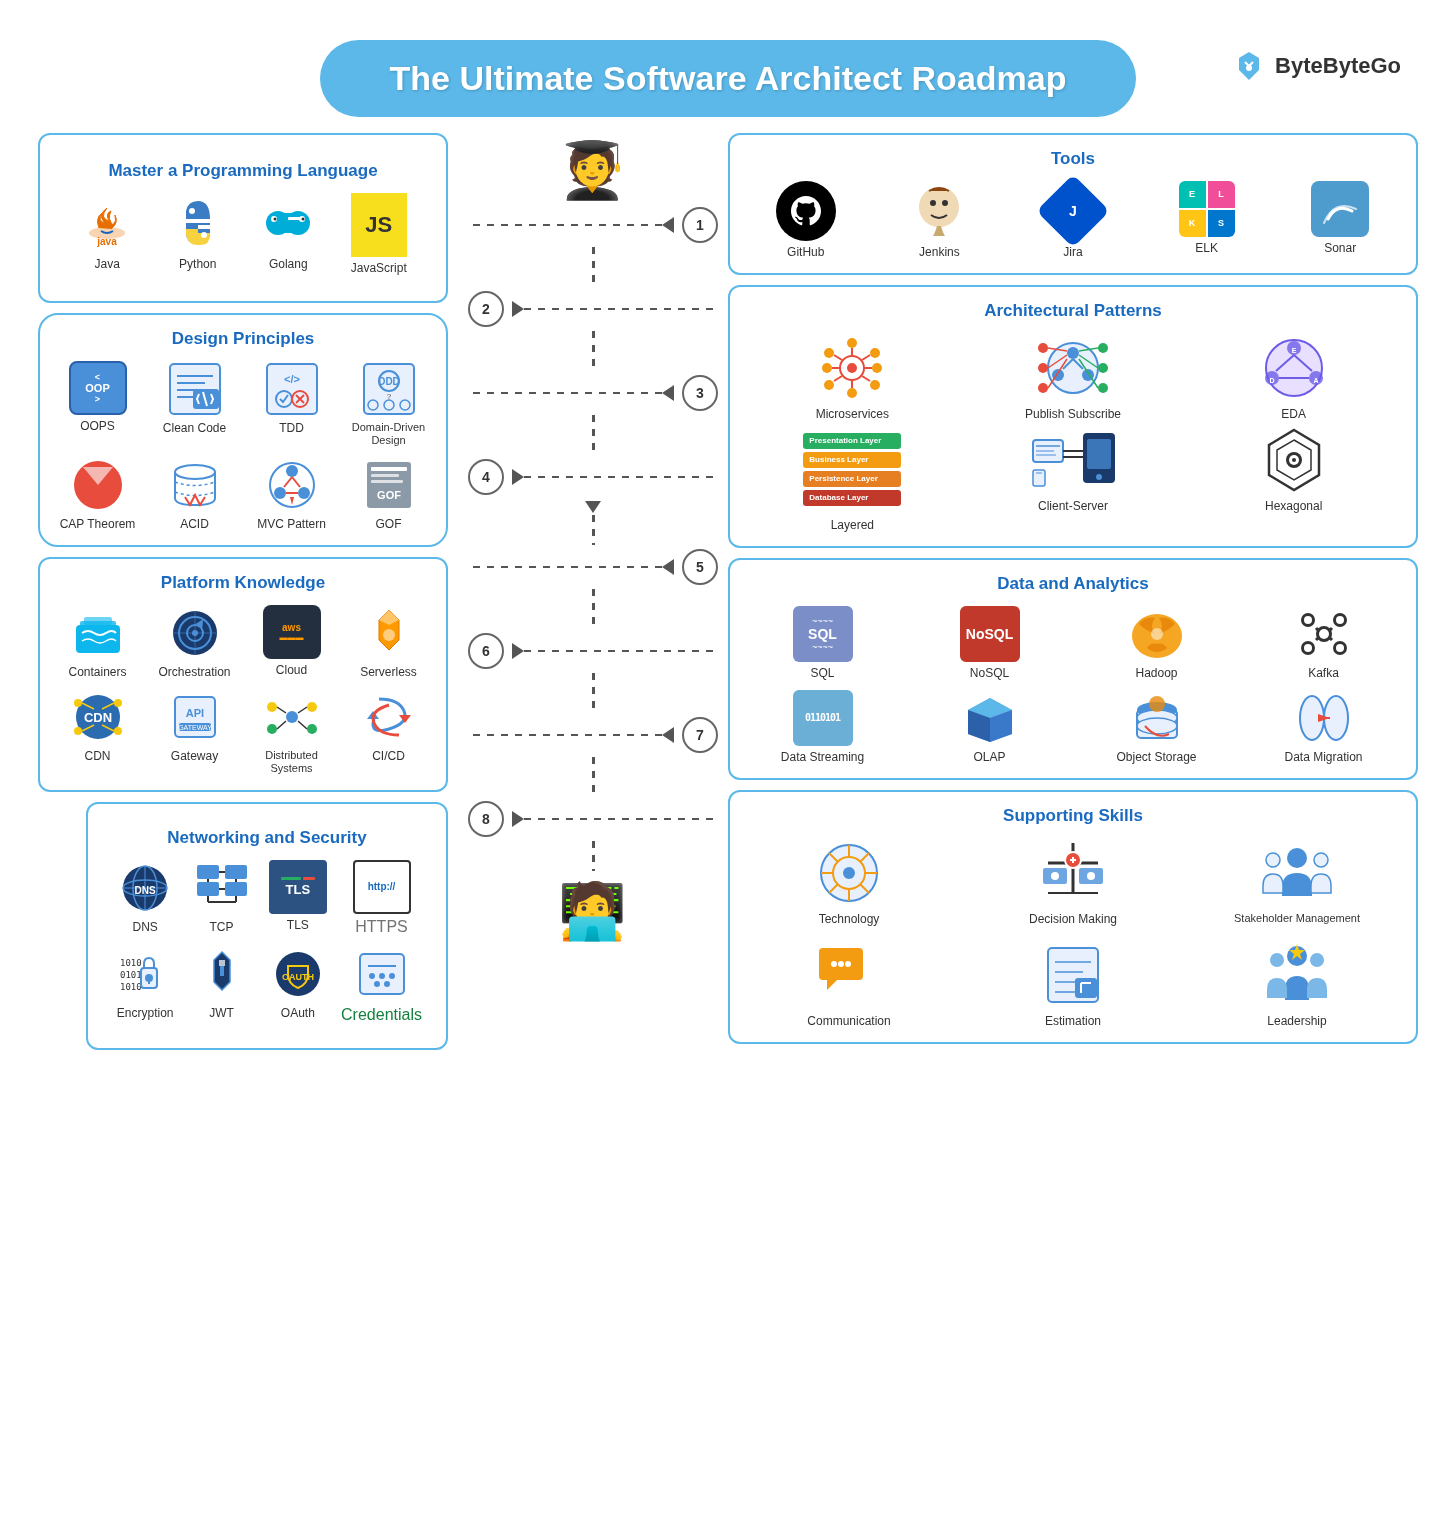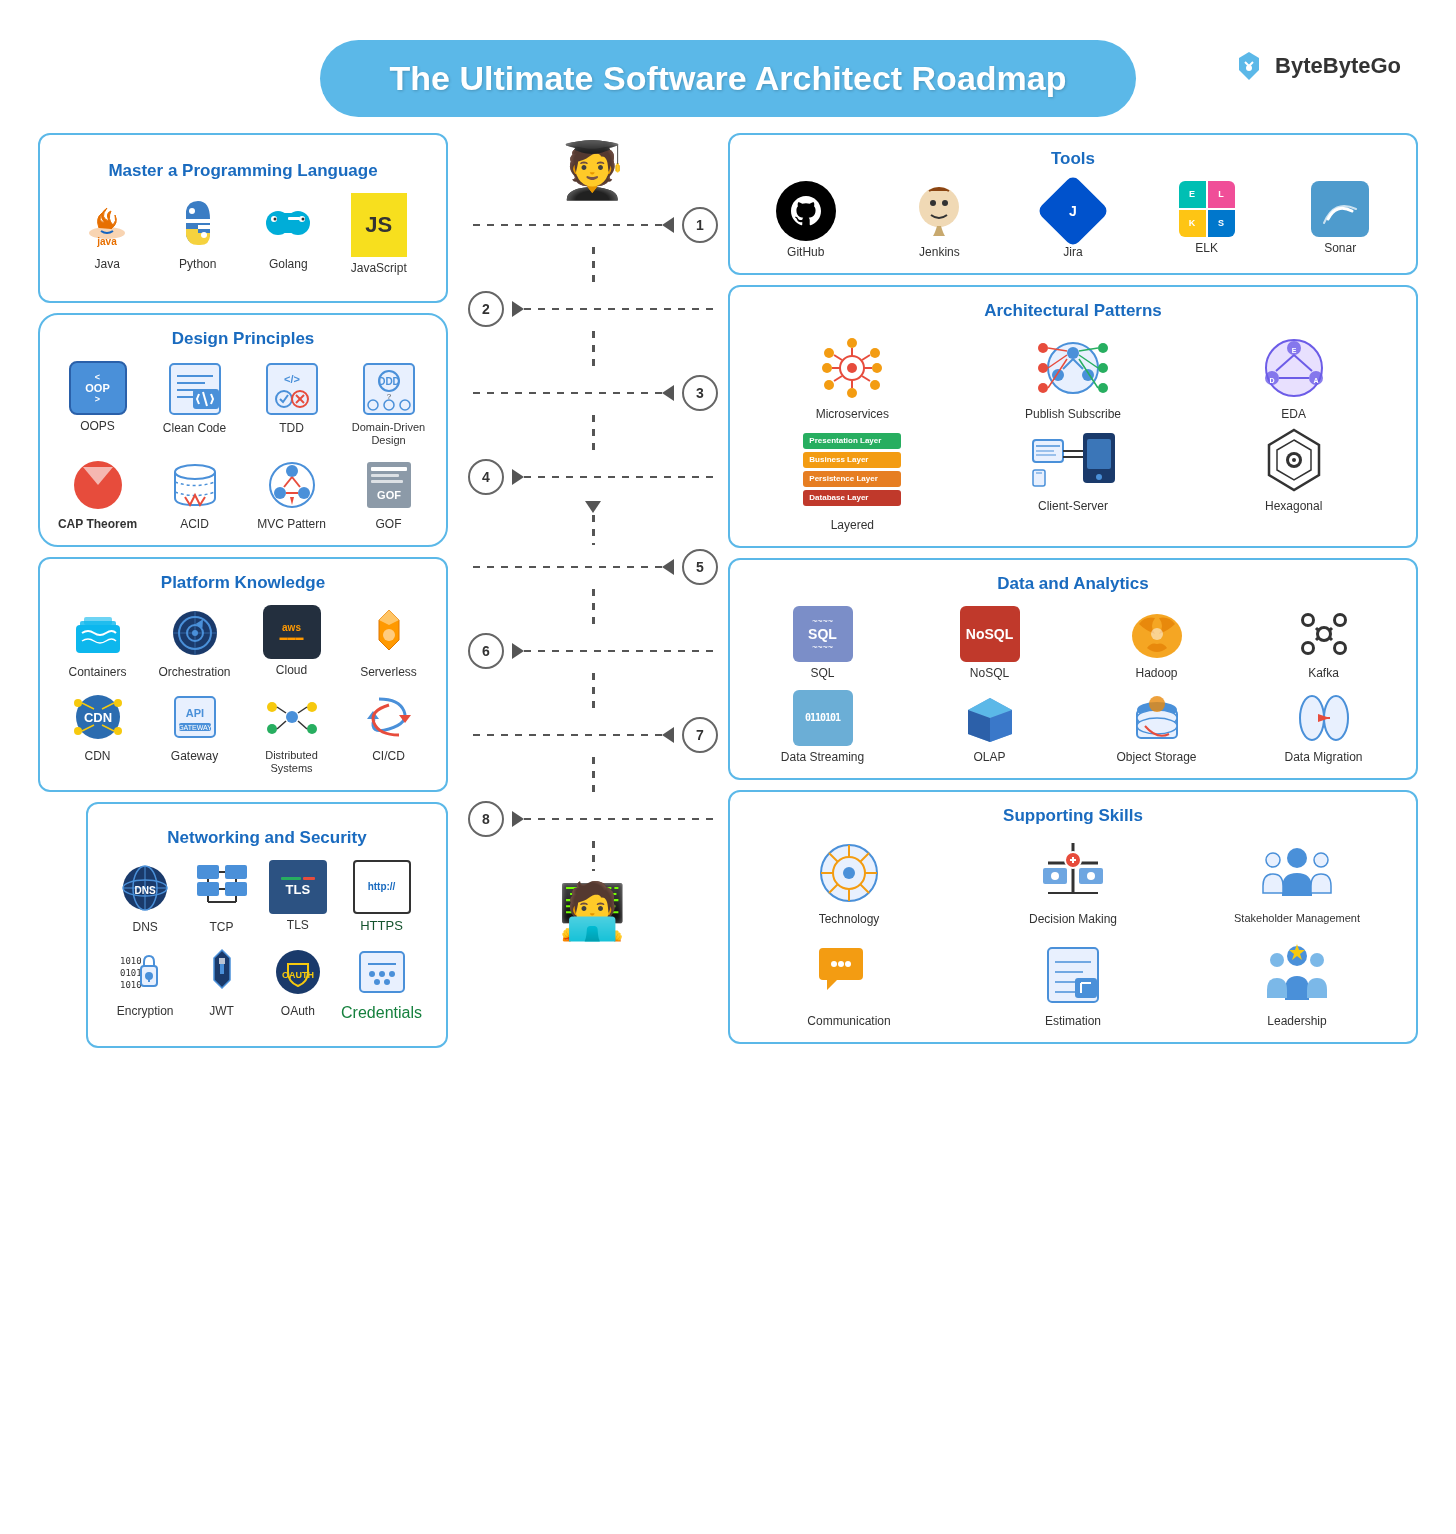--- a/index.html
+++ b/index.html
@@ -138,21 +138,21 @@
               <circle cx="46" cy="44" r="5" fill="none" stroke="#4a90d9" stroke-width="1.5"></circle>
             </svg>
             <span style="font-size:11px; color:#333; text-align:center; line-height:1.2;">Domain-Driven Design</span>
           </div>
 
           <div style="display:flex; flex-direction:column; align-items:center; gap:4px;">
             <svg width="60" height="56" viewBox="0 0 60 56">
               <circle cx="30" cy="28" r="24" fill="#e74c3c"></circle>
               <path d="M30 28 L15 10 L45 10 Z" fill="white" opacity="0.6"></path>
             </svg>
-            <span style="font-size:12px; color:#333; text-align:center;font-weight:bold;">CAP Theorem</span>
+            <span style="font-size:12px; color:#333; text-align:center;">CAP Theorem</span>
           </div>
 
           <div style="display:flex; flex-direction:column; align-items:center; gap:4px;">
             <svg width="60" height="56" viewBox="0 0 60 56">
               <ellipse cx="30" cy="15" rx="20" ry="7" fill="none" stroke="#4a90d9" stroke-width="2"></ellipse>
               <path d="M10 15 L10 41 Q10 48 30 48 Q50 48 50 41 L50 15" fill="none" stroke="#4a90d9" stroke-width="2"></path>
               <path d="M10 25 Q30 32 50 25" fill="none" stroke="#4a90d9" stroke-width="1.5" stroke-dasharray="3"></path>
               <path d="M10 35 Q30 42 50 35" fill="none" stroke="#4a90d9" stroke-width="1.5" stroke-dasharray="3"></path>
               <path d="M20 40 L25 48 L30 38 L35 48 L40 40" fill="none" stroke="#e74c3c" stroke-width="2"></path>
             </svg>
@@ -327,21 +327,21 @@
               </div>
               <span style="font-size:13px; font-weight:bold; color:white;">TLS</span>
             </div>
             <span style="font-size:12px; color:#333;">TLS</span>
           </div>
 
           <div style="display:flex; flex-direction:column; align-items:center; gap:4px;">
             <div style="border:2.5px solid #333; border-radius:4px; width:58px; height:54px; display:flex; align-items:center; justify-content:center; background:white;">
               <span style="font-size:10px; font-weight:bold; color:#1a6bbf;">http://</span>
             </div>
-            <span style="font-size:13px; color:#14532d;">HTTPS</span>
+            <span style="font-size:16px; color:#737373;">HTTPS</span>
           </div>
 
           <div style="display:flex; flex-direction:column; align-items:center; gap:4px;">
             <svg width="60" height="56" viewBox="0 0 60 56">
               <text x="5" y="20" font-size="9" fill="#333" font-family="monospace">1010</text>
               <text x="5" y="32" font-size="9" fill="#333" font-family="monospace">0101</text>
               <text x="5" y="44" font-size="9" fill="#333" font-family="monospace">1010</text>
               <rect x="26" y="22" width="16" height="20" rx="3" fill="#e8f0fe" stroke="#4a90d9" stroke-width="2"></rect>
               <path d="M29 22 L29 18 Q29 12 34 12 Q39 12 39 18 L39 22" fill="none" stroke="#4a90d9" stroke-width="2"></path>
               <circle cx="34" cy="32" r="4" fill="#4a90d9"></circle>

